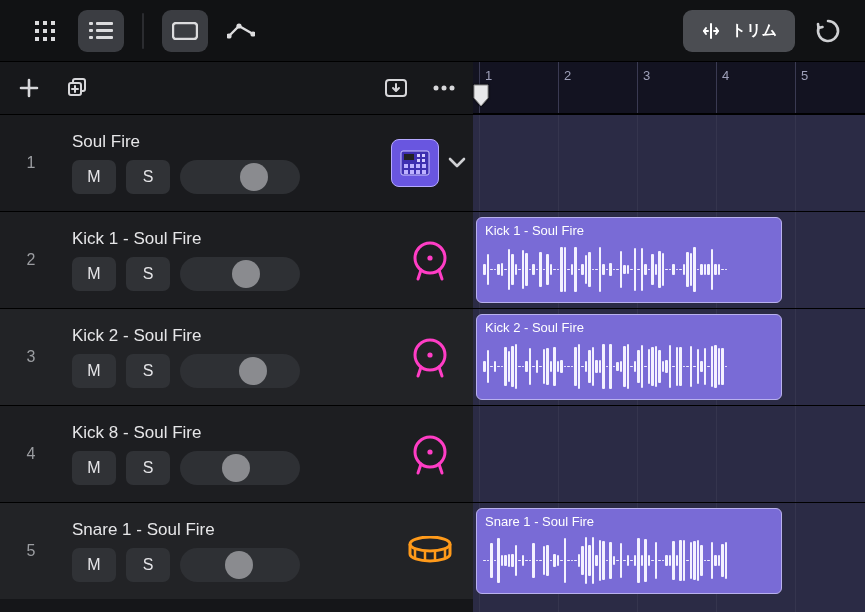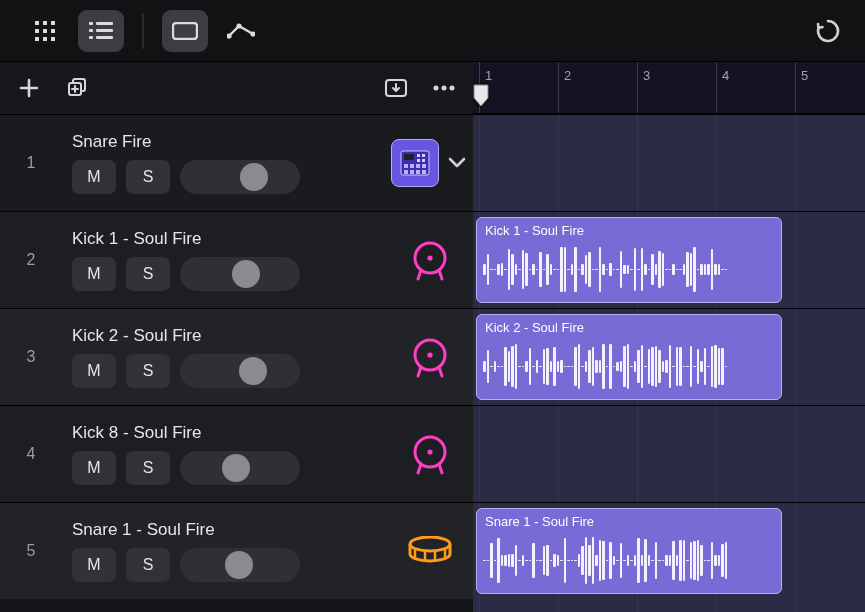--- a/index.html
+++ b/index.html
@@ -122,20 +122,30 @@
       <div class="tool-btn ghost">
         <svg width="28" height="18" viewBox="0 0 28 18">
             <path d="M2 14 L12 4 L26 12" fill="none" stroke="currentColor" stroke-width="2.4" stroke-linecap="round"></path>
             <circle cx="2" cy="14" r="2.6" fill="currentColor"></circle>
             <circle cx="12" cy="4" r="2.6" fill="currentColor"></circle>
             <circle cx="26" cy="12" r="2.6" fill="currentColor"></circle>
           </svg>
       </div>
     </div>
     <div class="spacer"></div>
+    <div class="trim-btn">
+      <svg width="20" height="20" viewBox="0 0 20 20">
+          <g stroke="currentColor" stroke-width="2" fill="none" stroke-linecap="round">
+            <path d="M10 3 L10 17"></path>
+            <path d="M3 10 L7 10 M13 10 L17 10"></path>
+            <path d="M5 7 L3 10 L5 13 M15 7 L17 10 L15 13"></path>
+          </g>
+        </svg>
+      <span>トリム</span>
+    </div>
     <div class="round-ic">
       <svg width="26" height="26" viewBox="0 0 26 26">
           <path d="M13 3 a10 10 0 1 1 -9.5 7" fill="none" stroke="currentColor" stroke-width="2.6" stroke-linecap="round"></path>
           <path d="M3 6 L3.5 10 L7.5 9" fill="none" stroke="currentColor" stroke-width="2.6" stroke-linecap="round" stroke-linejoin="round"></path>
         </svg>
     </div>
   </div>
 
   <div class="main">
 
@@ -167,21 +177,21 @@
               <circle cx="19" cy="3" r="2.5" fill="currentColor"></circle>
             </svg>
         </div>
       </div>
 
       <div class="tracks">
 
         <div class="trk master">
           <div class="trk-num">1</div>
           <div class="trk-body">
-            <div class="trk-title">Snare Fire</div>
+            <div class="trk-title">Soul Fire</div>
             <div class="trk-ctrl">
               <div class="ms">M</div>
               <div class="ms">S</div>
               <div class="vol">
                   <div class="knob" style="left:60px"></div>
                 </div>
             </div>
           </div>
           <div class="trk-ic">
             <div class="chip">

